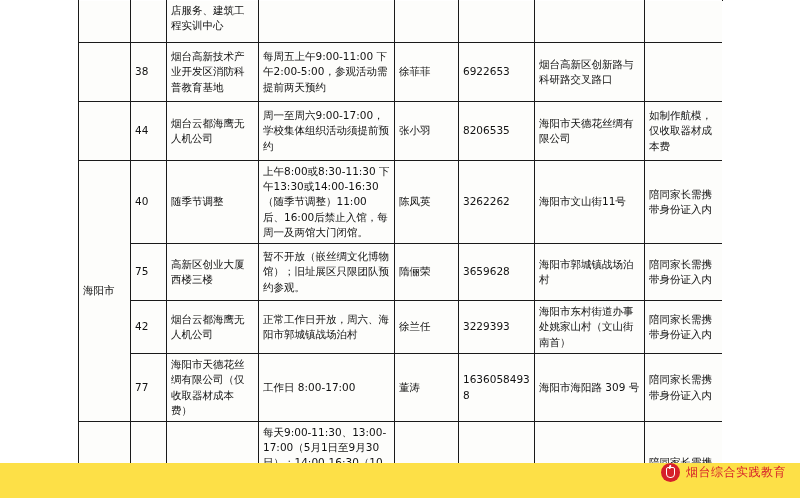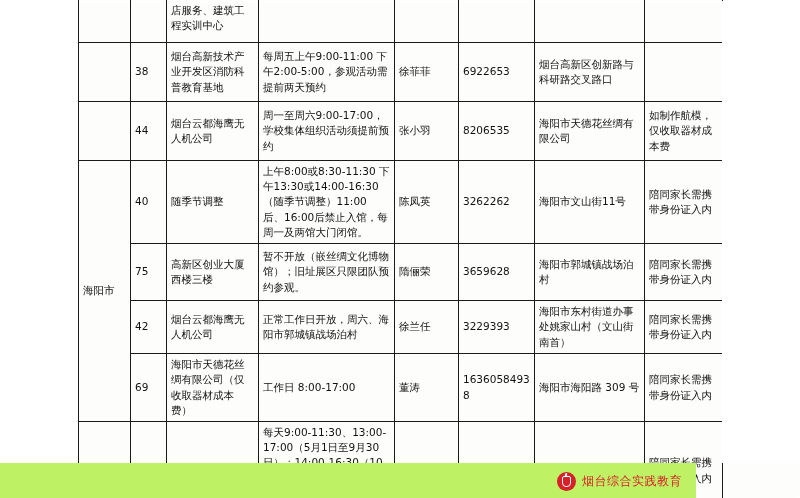--- a/index.html
+++ b/index.html
@@ -58,25 +58,25 @@
   .scan-smudge {
     position: absolute;
     background: rgba(0,0,0,0.035);
     border-radius: 50%;
     pointer-events: none;
   }
   .footer-bar {
     position: absolute;
     left: 0;
     bottom: 0;
-    width: 696px;
+    width: 800px;
     height: 36px;
-    background: #bef264;
+    background: #fde047;
     display: flex;
-    align-items: center;
+    align-items: flex-start;
     justify-content: flex-end;
     padding-right: 14px;
     box-sizing: border-box;
   }
   .wm {
     display: flex;
     align-items: center;
     gap: 6px;
   }
   .wm-logo {
@@ -197,21 +197,21 @@
       <tr>
         <td style="height:46px">42</td>
         <td>烟台云都海鹰无人机公司</td>
         <td>正常工作日开放，周六、海阳市郭城镇战场泊村</td>
         <td>徐兰任</td>
         <td>3229393</td>
         <td>海阳市东村街道办事处姚家山村（文山街南首）</td>
         <td>陪同家长需携带身份证入内</td>
       </tr>
       <tr>
-        <td style="height:58px">69</td>
+        <td style="height:58px">77</td>
         <td>海阳市天德花丝绸有限公司（仅收取器材成本费）</td>
         <td>工作日 8:00-17:00</td>
         <td>董涛</td>
         <td>16360584938</td>
         <td>海阳市海阳路 309 号</td>
         <td>陪同家长需携带身份证入内</td>
       </tr>
       <tr>
         <td style="height:80px">莱阳市</td>
         <td>44</td>

